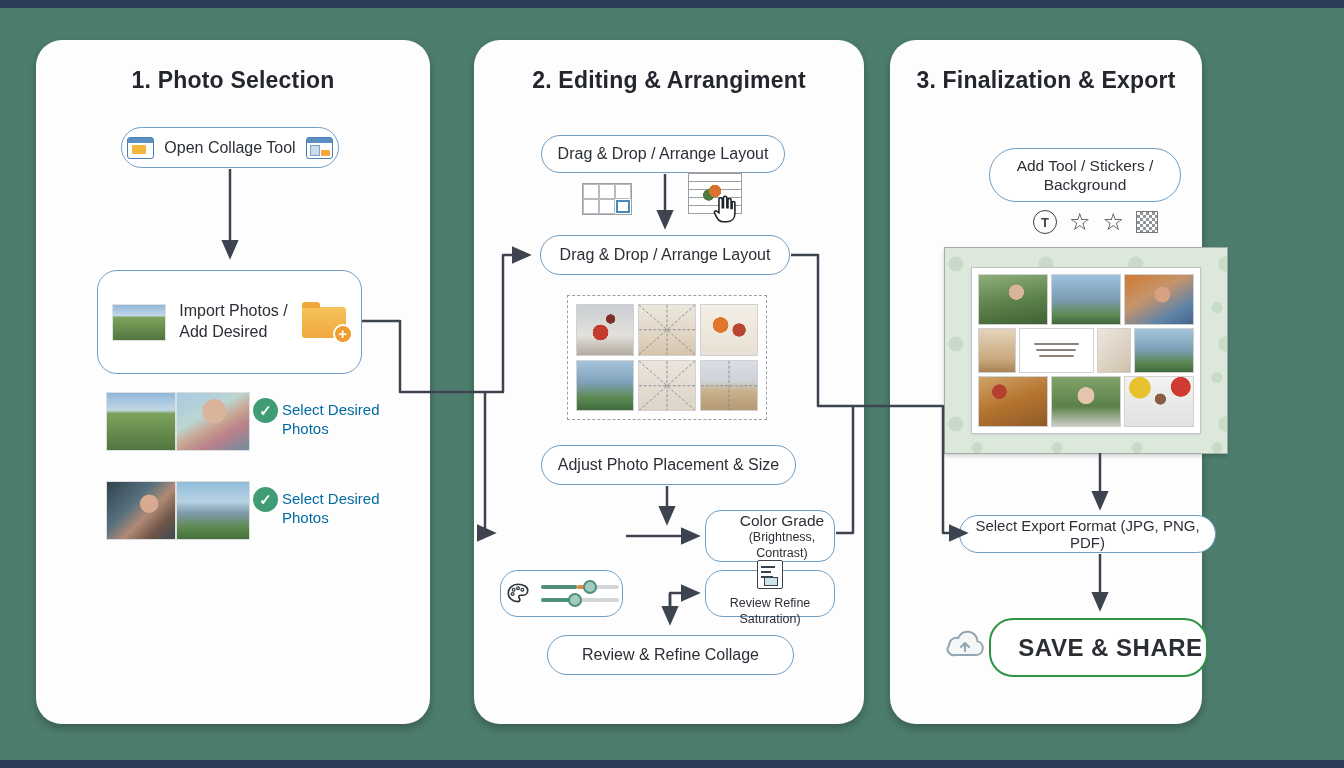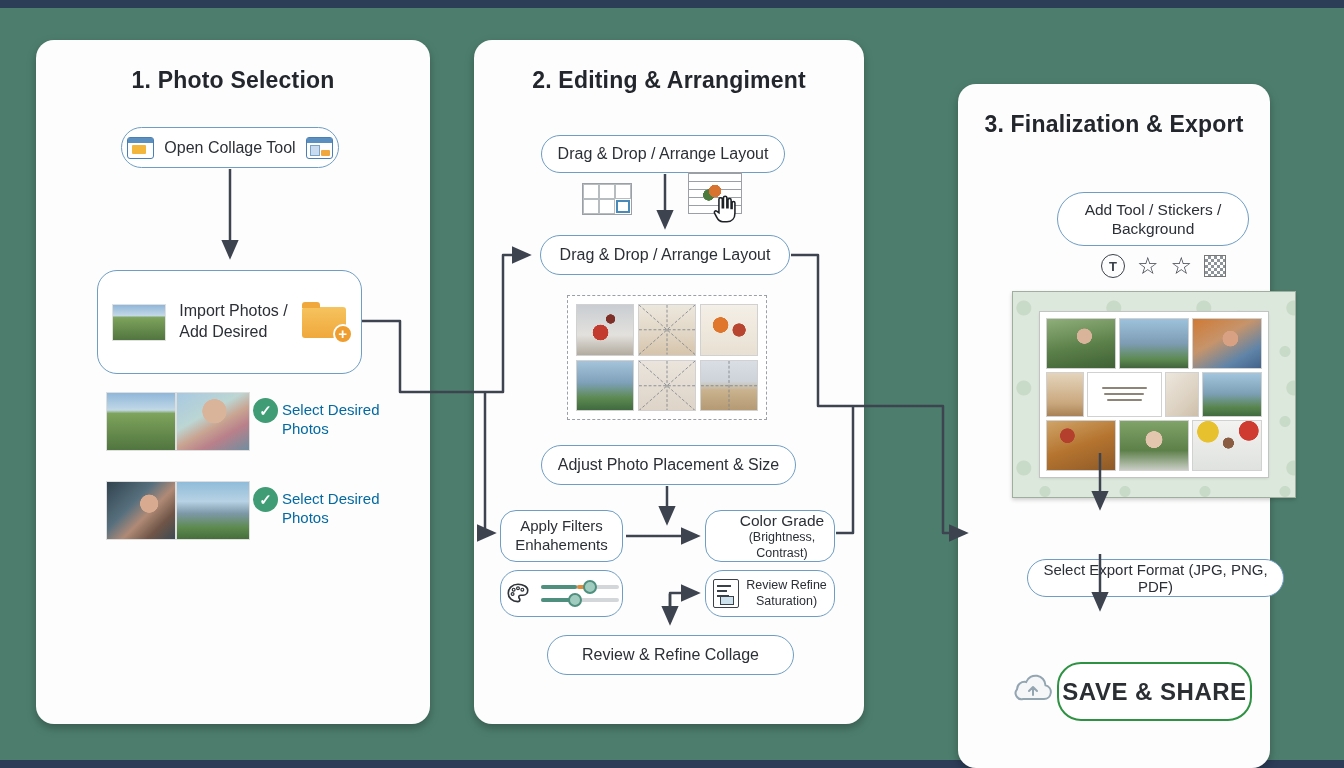--- a/index.html
+++ b/index.html
@@ -8,25 +8,25 @@
     background:#4d7e6d;
     font-family:"Liberation Sans", sans-serif;
     color:#2b2f36;
   }
   .edge-strip{position:absolute;left:0;width:1344px;height:8px;background:#2c3d58;}
   .edge-strip.top{top:0;}
   .edge-strip.bottom{bottom:0;}
 
   .panel{
     position:absolute;top:40px;height:684px;background:#fdfdfd;
-    border-radius:18px;box-shadow:0 4px 10px rgba(0,0,0,.28);
+    border-radius:26px;box-shadow:0 4px 10px rgba(0,0,0,.28);
   }
   #panel1{left:36px;width:394px;}
   #panel2{left:474px;width:390px;}
-  #panel3{left:958px;width:312px;margin-top:44px;}
+  #panel3{left:890px;width:312px;}
 
   .panel-title{
     position:absolute;top:27px;left:0;width:100%;text-align:center;
     font-size:23px;font-weight:bold;color:#23272d;letter-spacing:.2px;
   }
 
   .pill,.rbox{
     position:absolute;background:#fff;border:1.6px solid #6f9dc4;
     display:flex;align-items:center;justify-content:center;
     font-size:15.5px;color:#2b2f36;text-align:center;box-sizing:border-box;
@@ -247,24 +247,20 @@
             <line x1="29" y1="0" x2="29" y2="52"></line>
           </g>
         </svg>
     </div>
   </div>
 
   <div class="pill" style="left:67px;top:405px;width:255px;height:40px;font-size:16px;">
     <span>Adjust Photo Placement &amp; Size</span>
   </div>
 
-  <div class="rbox twoline" style="left:26px;top:470px;width:123px;height:52px;font-size:15px;">
-    <span>Apply Filters</span>
-    <span>Enhahements</span>
-  </div>
 
   <div class="rbox twoline" style="left:231px;top:470px;width:130px;height:52px;padding-left:24px;">
     <span style="font-size:15.5px;">Color Grade</span>
     <span style="font-size:12.5px;">(Brightness, Contrast)</span>
   </div>
 
   <div class="rbox tools-box" style="left:26px;top:530px;width:123px;height:47px;border-radius:18px;">
     <svg width="26" height="26" viewBox="0 0 24 24">
       <path d="M12 3C6.8 3 3 6.6 3 11.2c0 4.4 3.9 7.8 8.8 7.8 1.1 0 1.9-.8 1.9-1.7 0-.5-.2-.9-.5-1.2-.3-.4-.5-.8-.5-1.3 0-1 .8-1.7 1.8-1.7h2.1c2.6 0 4.4-2 4.4-4.6C21 5.4 16.9 3 12 3z" fill="none" stroke="#2e3338" stroke-width="1.5"></path>
       <circle cx="8" cy="8" r="1.3" fill="none" stroke="#2e3338" stroke-width="1.1"></circle>
@@ -278,21 +274,21 @@
         <span class="seg" style="left:36px;width:13px;background:#e08b3a;"></span>
         <span class="knob" style="left:49px;"></span>
       </div>
       <div class="slider">
         <span class="seg" style="left:0;width:34px;background:#4f8f7e;"></span>
         <span class="knob" style="left:34px;"></span>
       </div>
     </div>
   </div>
 
-  <div class="rbox" style="left:231px;top:530px;width:130px;height:47px;border-radius:18px;gap:7px;">
+  <div class="rbox" style="left:231px;top:530px;width:130px;height:47px;border-radius:18px;gap:7px;flex-direction:column;">
     <span class="doc-icon">
         <i></i>
         <i></i>
         <i></i>
         <b></b>
       </span>
     <span class="twoline" style="display:flex;font-size:12.5px;line-height:1.25;">
       <span>Review  Refine</span>
       <span>Saturation)</span>
     </span>
@@ -345,21 +341,21 @@
 
   <div class="pill" style="left:69px;top:475px;width:257px;height:38px;font-size:15px;">
     <span>Select Export Format (JPG, PNG, PDF)</span>
   </div>
 
   <svg class="cloud" style="left:53px;top:588px;" width="44" height="34" viewBox="0 0 44 34">
     <path d="M12 27h21a7 7 0 0 0 1.5-13.8A10 10 0 0 0 15.2 10 7.5 7.5 0 0 0 6 17.3 6 6 0 0 0 12 27z" fill="#f4f6f7" stroke="#93a5b1" stroke-width="2"></path>
     <path d="M22 23v-8m0 0l-4 4m4-4l4 4" fill="none" stroke="#93a5b1" stroke-width="2" stroke-linecap="round" stroke-linejoin="round"></path>
   </svg>
 
-  <div class="savebtn" style="left:99px;top:578px;width:191px;height:55px;">
+  <div class="savebtn" style="left:99px;top:578px;width:191px;height:55px;padding-left:24px;">
     <span>SAVE &amp; SHARE</span>
   </div>
 </div>
 
 <svg id="connectors" width="1344" height="768" viewBox="0 0 1344 768">
   <defs>
     <marker id="ah" markerWidth="9" markerHeight="9" refX="6.5" refY="3.5" orient="auto">
       <path d="M0,0 L8,3.5 L0,7 z" fill="#3d4450"></path>
     </marker>
   </defs>

